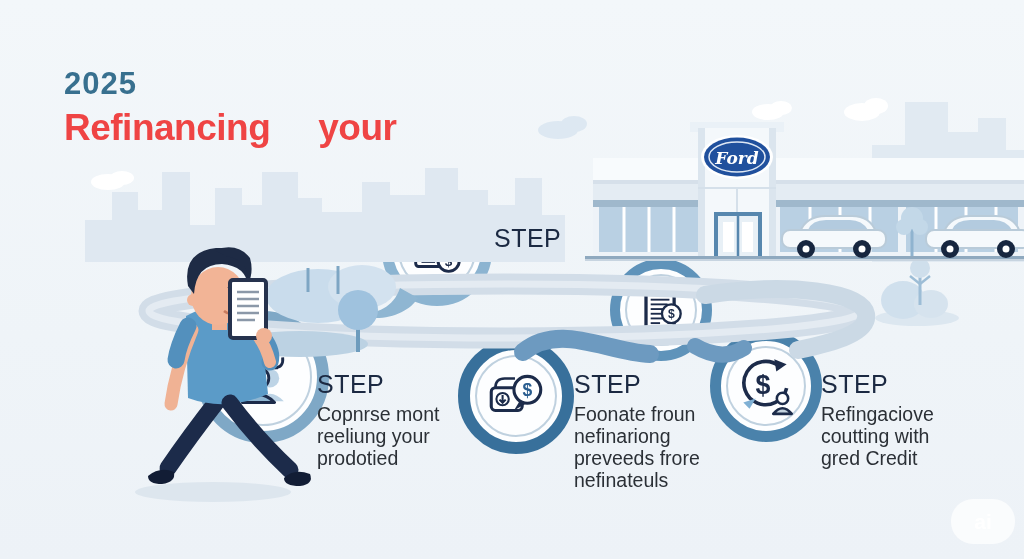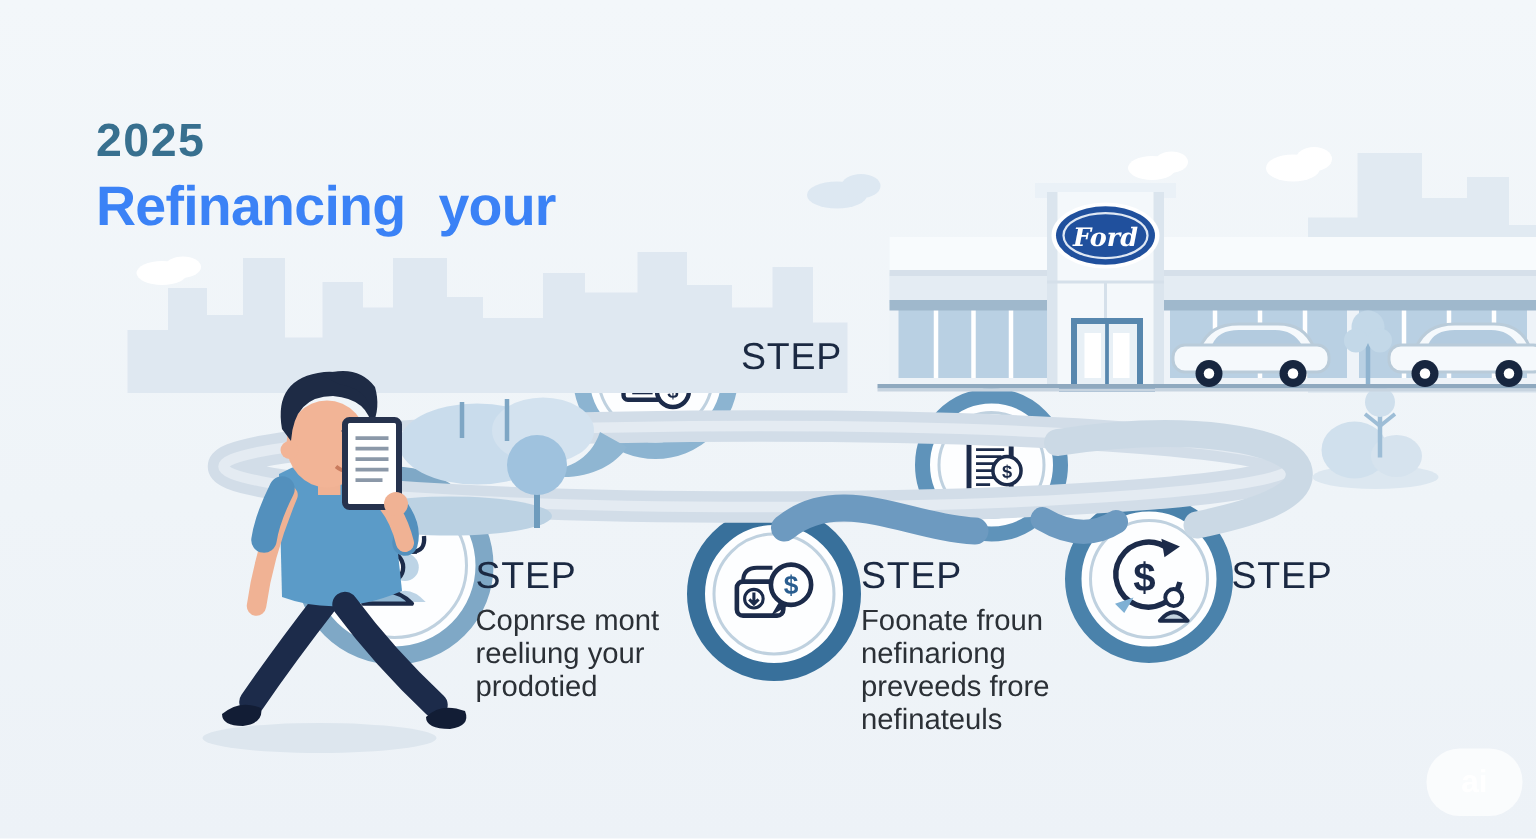--- a/index.html
+++ b/index.html
@@ -3,23 +3,23 @@
 <meta charset="utf-8">
 <style>
   html,body{margin:0;padding:0;}
   body{
     width:1024px;height:559px;overflow:hidden;position:relative;
     background:linear-gradient(180deg,#f3f7fa 0%,#eff4f8 60%,#edf2f7 100%);
     font-family:"Liberation Sans",sans-serif;
   }
   .abs{position:absolute;}
   
-  .title-block{left:64px;top:76px;}
+  .title-block{left:64px;top:66px;}
   .title-year{font-weight:700;font-size:31px;color:#38708f;letter-spacing:1px;}
-  .title-main{display:flex;gap:22px;font-weight:800;font-size:37px;color:#3b82f6;margin-top:5px;letter-spacing:-0.5px;}
+  .title-main{display:flex;gap:48px;font-weight:800;font-size:37px;color:#ef4444;margin-top:5px;letter-spacing:-0.5px;}
   
   .node{position:absolute;border-radius:50%;background:#fdfeff;border-style:solid;box-sizing:border-box;
         display:flex;align-items:center;justify-content:center;}
   .node::before{content:'';position:absolute;inset:5px;border:2px solid rgba(150,178,202,.6);border-radius:50%;}
   .node svg{position:relative;}
   .n1{left:382px;top:196px;width:110px;height:110px;border-width:11px;border-color:#8cb4d1;}
   .n2{left:197px;top:311px;width:132px;height:132px;border-width:12px;border-color:#7fa8c6;}
   .n3{left:458px;top:338px;width:116px;height:116px;border-width:12px;border-color:#38709b;}
   .n4{left:610px;top:259px;width:102px;height:102px;border-width:10px;border-color:#5f93ba;}
   .n5{left:710px;top:330px;width:112px;height:112px;border-width:11px;border-color:#4a82ab;}
@@ -290,17 +290,20 @@
 </div>
 <div class="abs step t3" style="z-index:4">
   <div class="step-label">STEP</div>
   <div class="step-desc">Foonate froun
 nefinariong
 preveeds frore
 nefinateuls</div>
 </div>
 <div class="abs step t4" style="z-index:4">
   <div class="step-label">STEP</div>
+  <div class="step-desc">Refingaciove
+coutting with
+gred Credit</div>
 </div>
 
 <div class="abs watermark" style="z-index:5">
   <span>ai</span>
 </div>
 
 </body></html>

